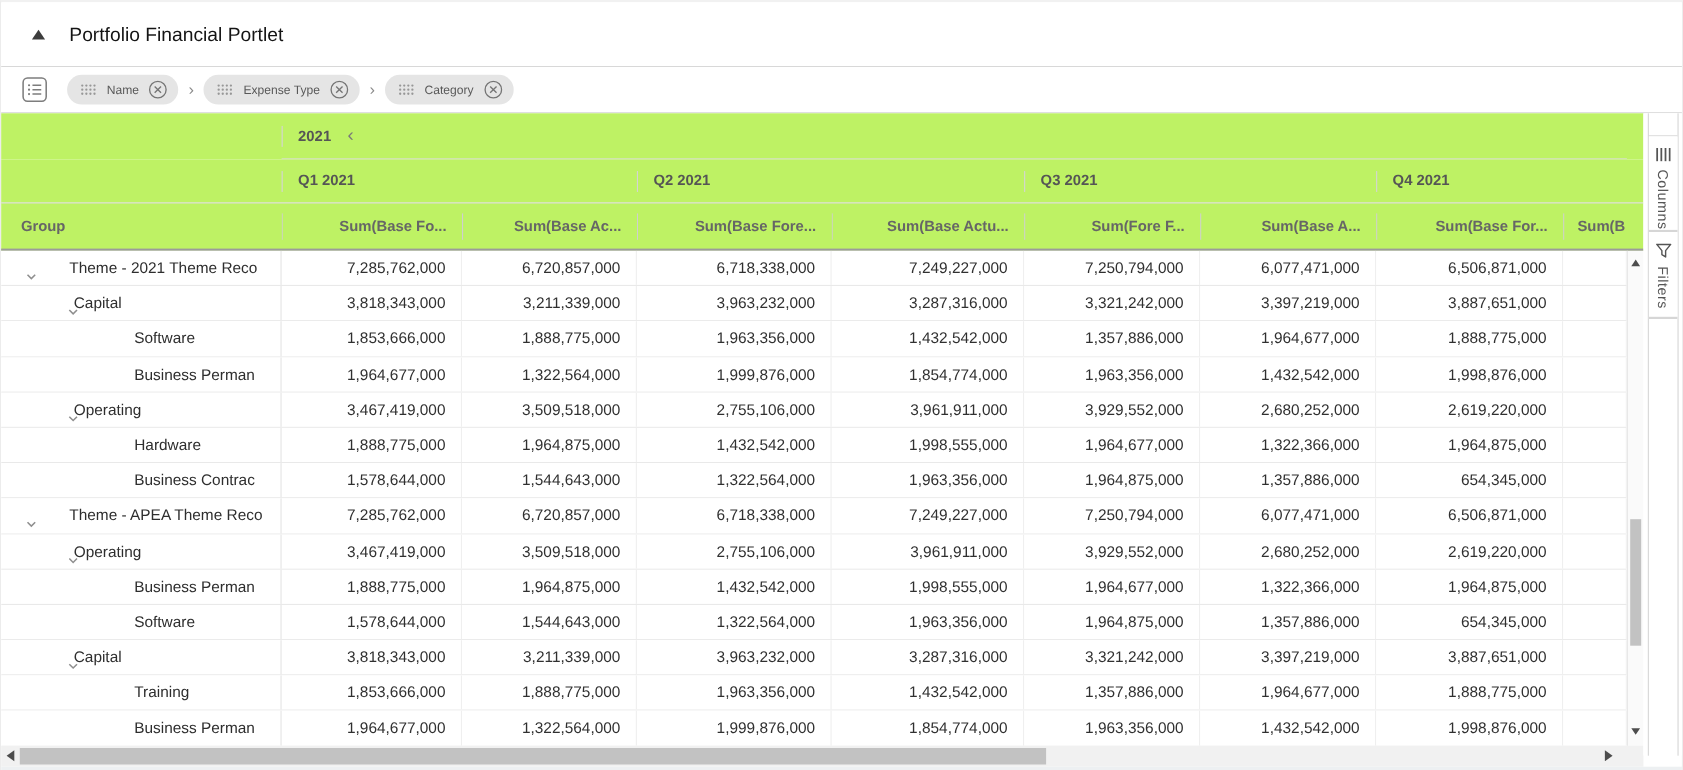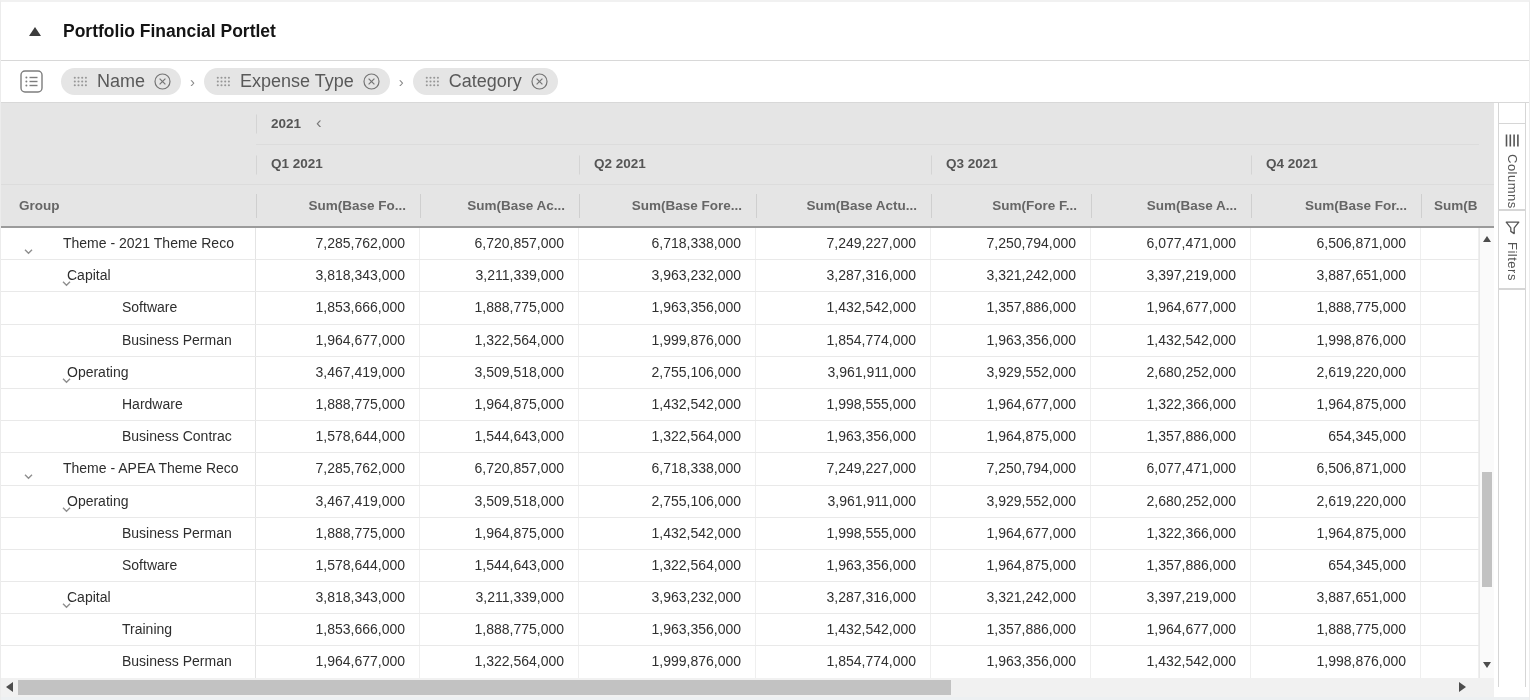--- a/index.html
+++ b/index.html
@@ -7,35 +7,35 @@
   body { font-family:"Liberation Sans", sans-serif; }
   #app { position:relative; width:1530px; height:700px; background:#fff; overflow:hidden;
          border-top:2px solid #f1f1f1; border-left:1px solid #ececec; border-right:1px solid #ececec; }
 
   
   .titlebar { position:absolute; left:0; top:0; width:1530px; height:59px; background:#fff;
               border-bottom:1px solid #d8d8d8; }
   .collapse-tri { position:absolute; left:28px; top:25px; width:0; height:0;
                   border-left:6.5px solid transparent; border-right:6.5px solid transparent;
                   border-bottom:9px solid #3d3d3d; cursor:pointer; }
-  .title { position:absolute; left:62px; top:0; line-height:58px; font-size:17.5px; font-weight:700; color:#141414; }
+  .title { position:absolute; left:62px; top:0; line-height:58px; font-size:17.5px; font-weight:400; color:#141414; }
 
   
   .toolbar { position:absolute; left:0; top:59px; width:1530px; height:42px; background:#fff;
              border-bottom:1px solid #d8d8d8; display:flex; align-items:center; }
   .tool-icon-btn { width:24px; height:24px; margin-left:18px; margin-right:18px; display:flex;
                    align-items:center; justify-content:center; cursor:pointer; }
   .pill { height:27px; background:#e5e5e5; border-radius:14px; display:flex; align-items:center;
           padding:0 10px 0 12px; cursor:pointer; }
   .pill .dots { margin-right:9px; display:flex; }
-  .pill .lbl { font-size:18px; color:#595959; margin-right:9px; white-space:nowrap; }
+  .pill .lbl { font-size:11px; color:#595959; margin-right:9px; white-space:nowrap; }
   .pill-sep { margin:0 9px; color:#8a8a8a; font-size:15px; display:flex; align-items:center; }
 
   
-  .band { position:absolute; left:0; width:1493px; background:#e5e5e5; }
+  .band { position:absolute; left:0; width:1493px; background:#bef264; }
   .band-year { top:101px; height:42px; }
   .band-q    { top:143px; height:39px; }
   .band-cols { top:182px; height:44px; border-top:1px solid #dcdcdc; }
   .band-year .underline { position:absolute; left:255px; right:15px; bottom:0; height:1px; background:#dcdcdc; }
   .tick { position:absolute; top:50%; transform:translateY(-50%); width:1px; height:19px; background:#d4d4d4; }
   .hdr-label { position:absolute; top:0; font-size:13.5px; font-weight:700; color:#555; line-height:41px; white-space:nowrap; }
   .band-q .hdr-label { line-height:38px; }
   .year-chevron { position:absolute; top:0; line-height:40px; font-size:17px; color:#7a7a7a; cursor:pointer; }
 
   .band-cols { border-bottom:2px solid #9b9b9b; }

